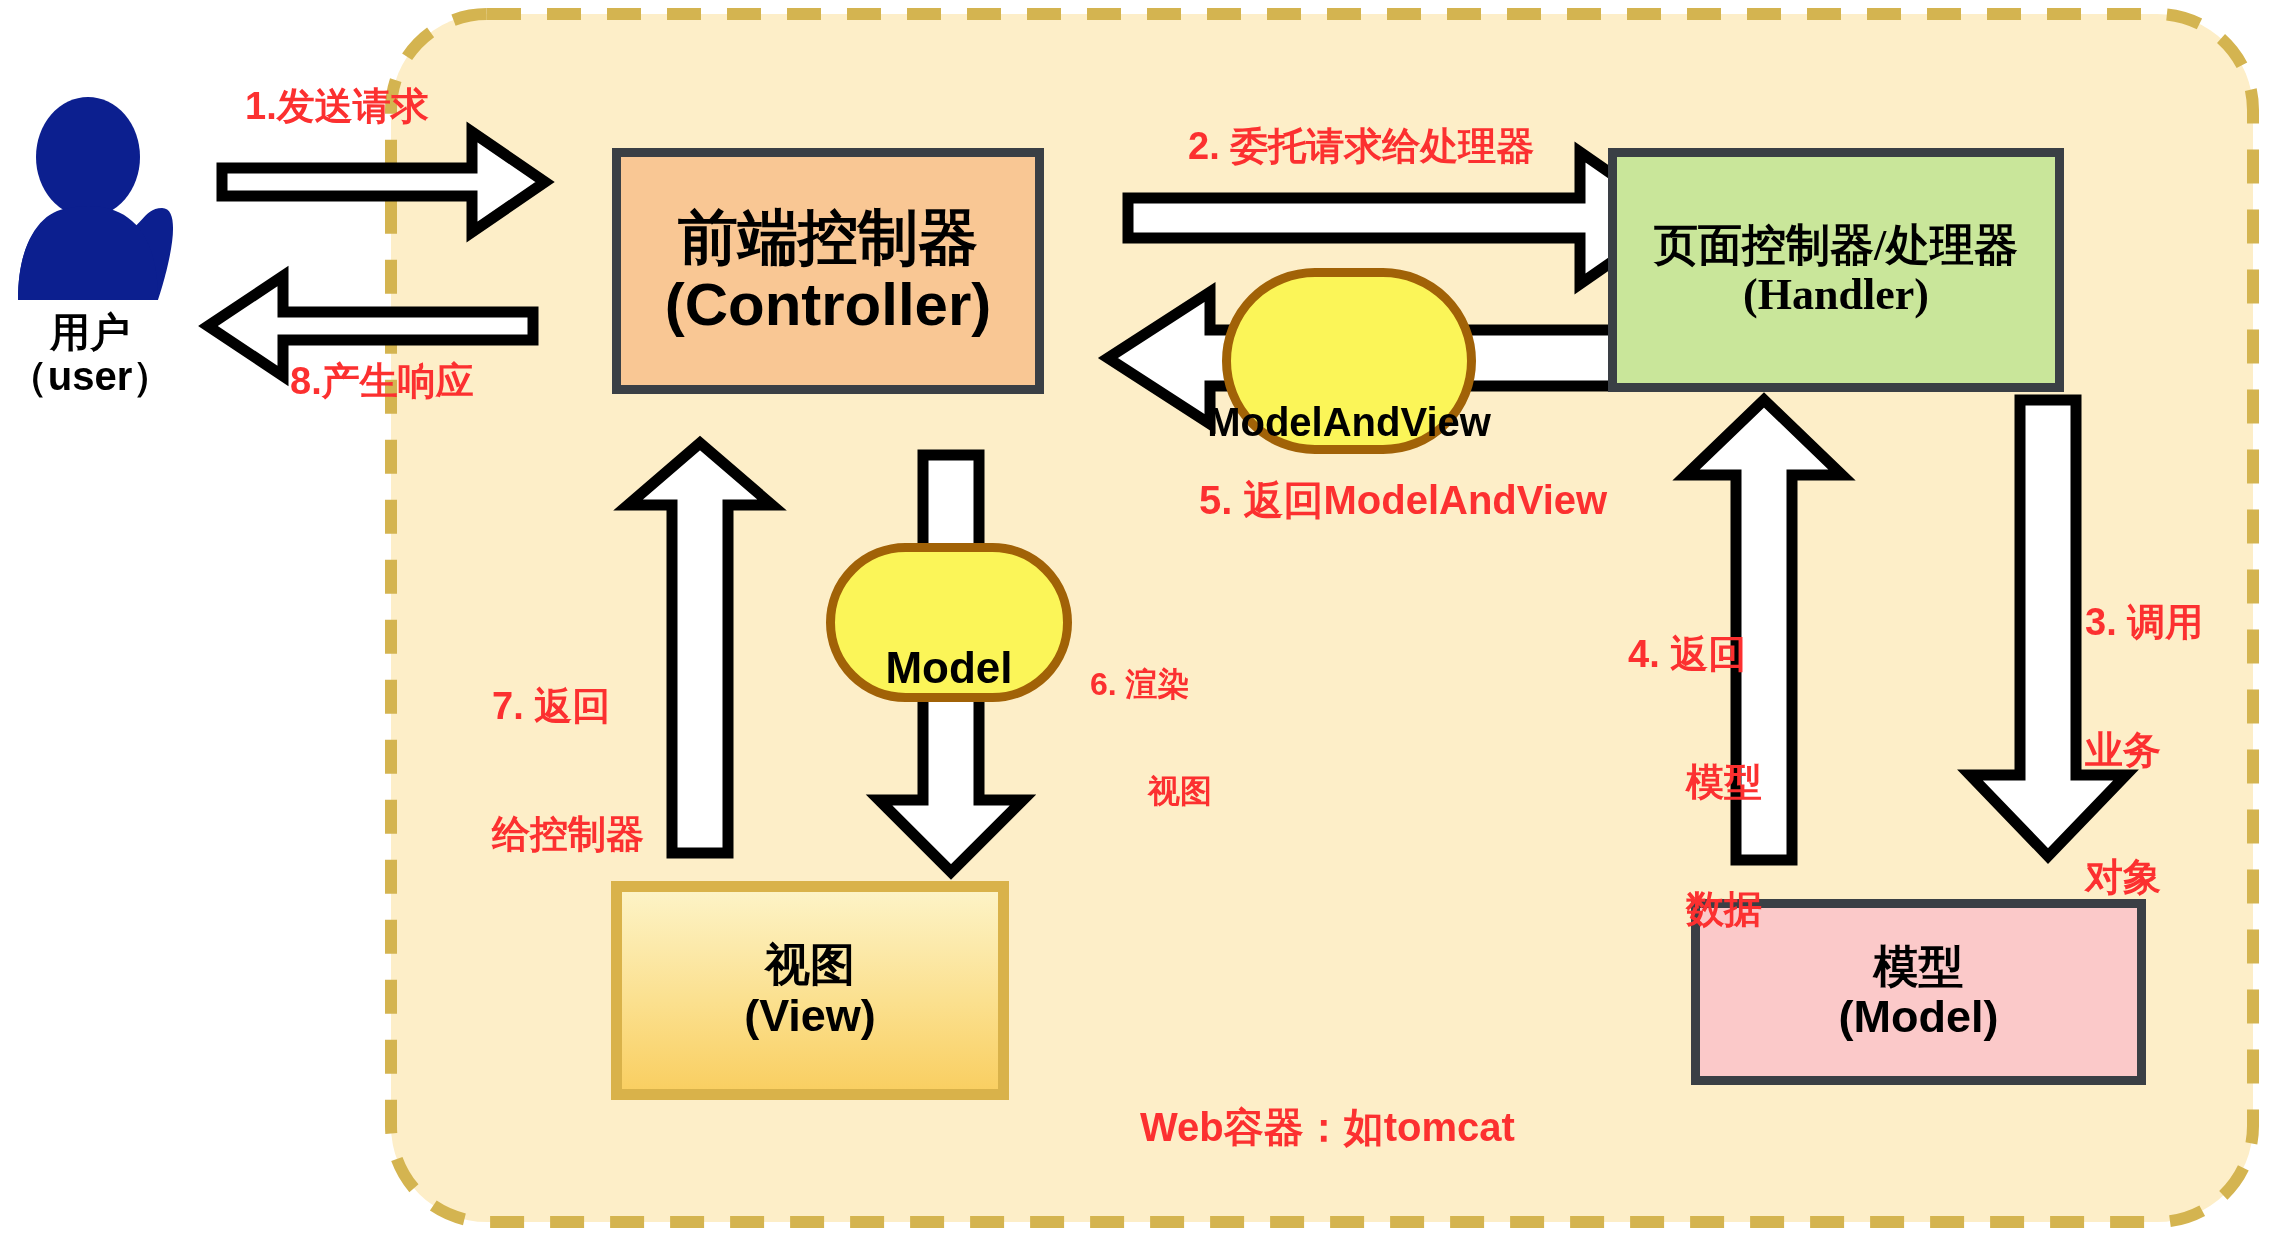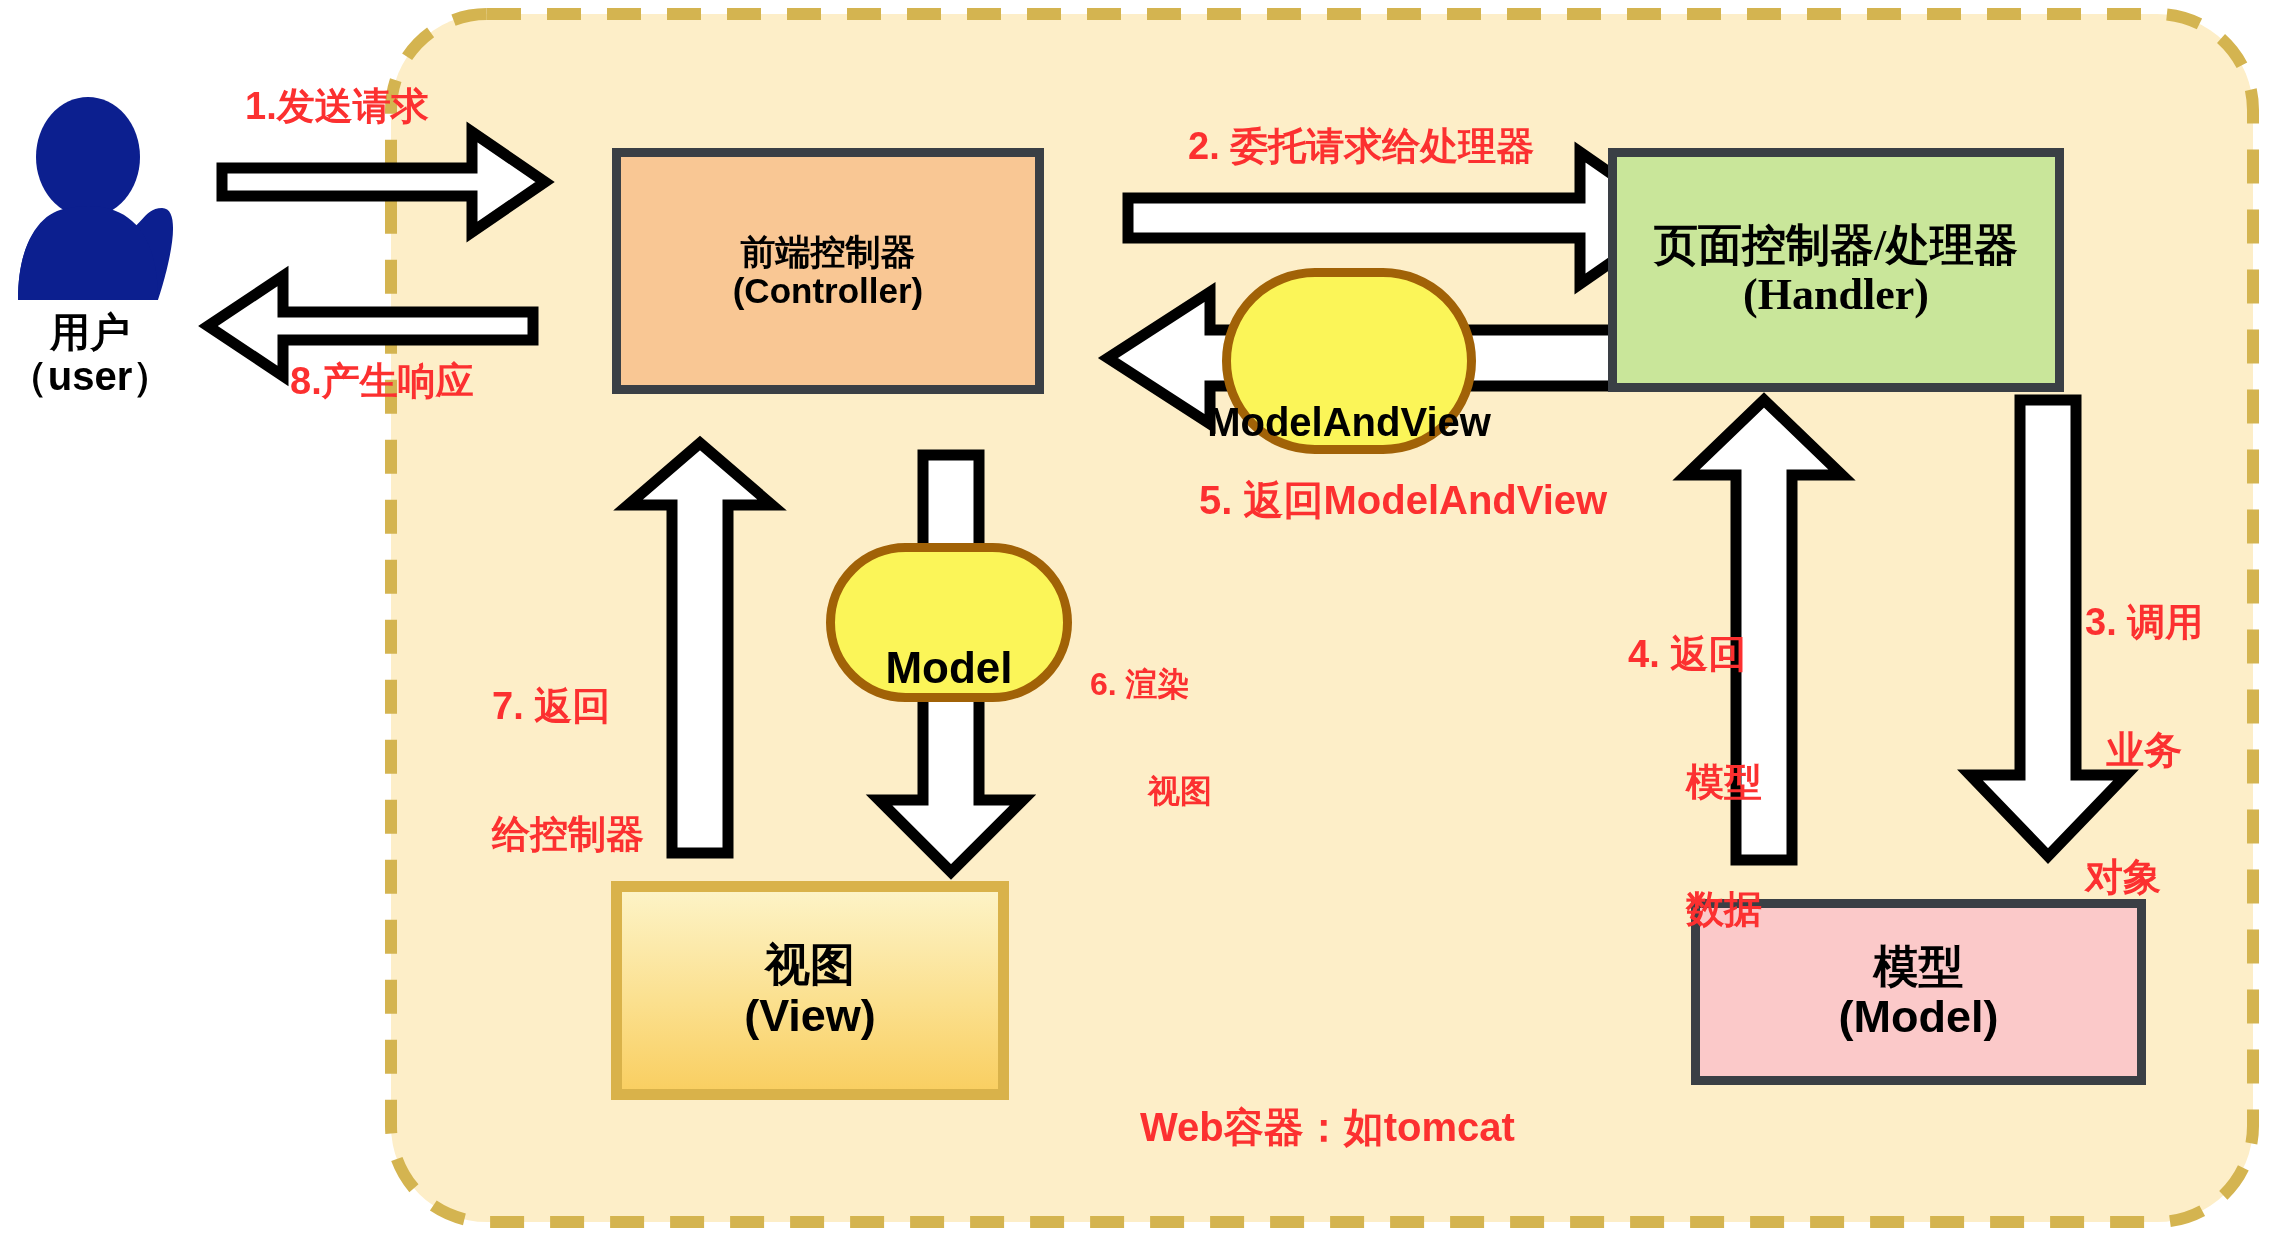--- a/index.html
+++ b/index.html
@@ -109,21 +109,21 @@
       <path d="M 18 300 C 18 238 44 208 72 208 C 92 208 92 232 118 232 C 142 232 142 208 162 208 C 189 208 158 300 158 300 Z"></path>
       <path d="M 18 300 C 18 232 47 206 88 206 C 129 206 158 232 158 300 Z"></path>
     </g>
   </svg>
 
   <div class="actor-label" style="left:0px; top:310px; width:180px; font-size:40px;">
     <span class="l1">用户</span>
     <span class="l2">（user）</span>
   </div>
 
-  <div class="node box-dark box-controller" style="left:612px; top:148px; width:432px; height:246px; font-size:35px;">
+  <div class="node box-dark box-controller" style="left:612px; top:148px; width:432px; height:246px; font-size:60px;">
     <span class="l1 cap-cn">前端控制器</span>
     <span class="l2 cap-en">(Controller)</span>
   </div>
 
   <div class="node box-dark box-handler" style="left:1608px; top:148px; width:456px; height:244px; font-size:44px;font-family:Liberation Serif, serif;">
     <span class="l1 cap-cn">页面控制器/处理器</span>
     <span class="l2 cap-en">(Handler)</span>
   </div>
 
   <div class="node box-view" style="left:611px; top:881px; width:398px; height:219px; font-size:45px;">
@@ -147,21 +147,21 @@
   <div class="ann" style="left:245px; top:85px; font-size:38px;">1.发送请求</div>
 
   <div class="ann" style="left:1188px; top:125px; font-size:38px;">2. 委托请求给处理器</div>
 
   <div class="ann" style="left:290px; top:360px; font-size:38px;">8.产生响应</div>
 
   <div class="ann" style="left:1199px; top:478px; font-size:40px;">5. 返回ModelAndView</div>
 
   <div class="ann" style="left:2085px; top:516px; font-size:38px; text-align:left;">
     <span class="l1" style="display:block;">3. 调用</span>
-    <span class="l2" style="display:block;text-align:center;">业务</span>
+    <span class="l2" style="display:block;">业务</span>
     <span class="l3" style="display:block;">对象</span>
   </div>
 
   <div class="ann" style="left:1628px; top:548px; font-size:38px; text-align:left;">
     <span class="l1" style="display:block;">4. 返回</span>
     <span class="l2" style="display:block; padding-left:58px;">模型</span>
     <span class="l3" style="display:block; padding-left:58px;">数据</span>
   </div>
 
   <div class="ann" style="left:1090px; top:595px; font-size:32px; text-align:left;">

